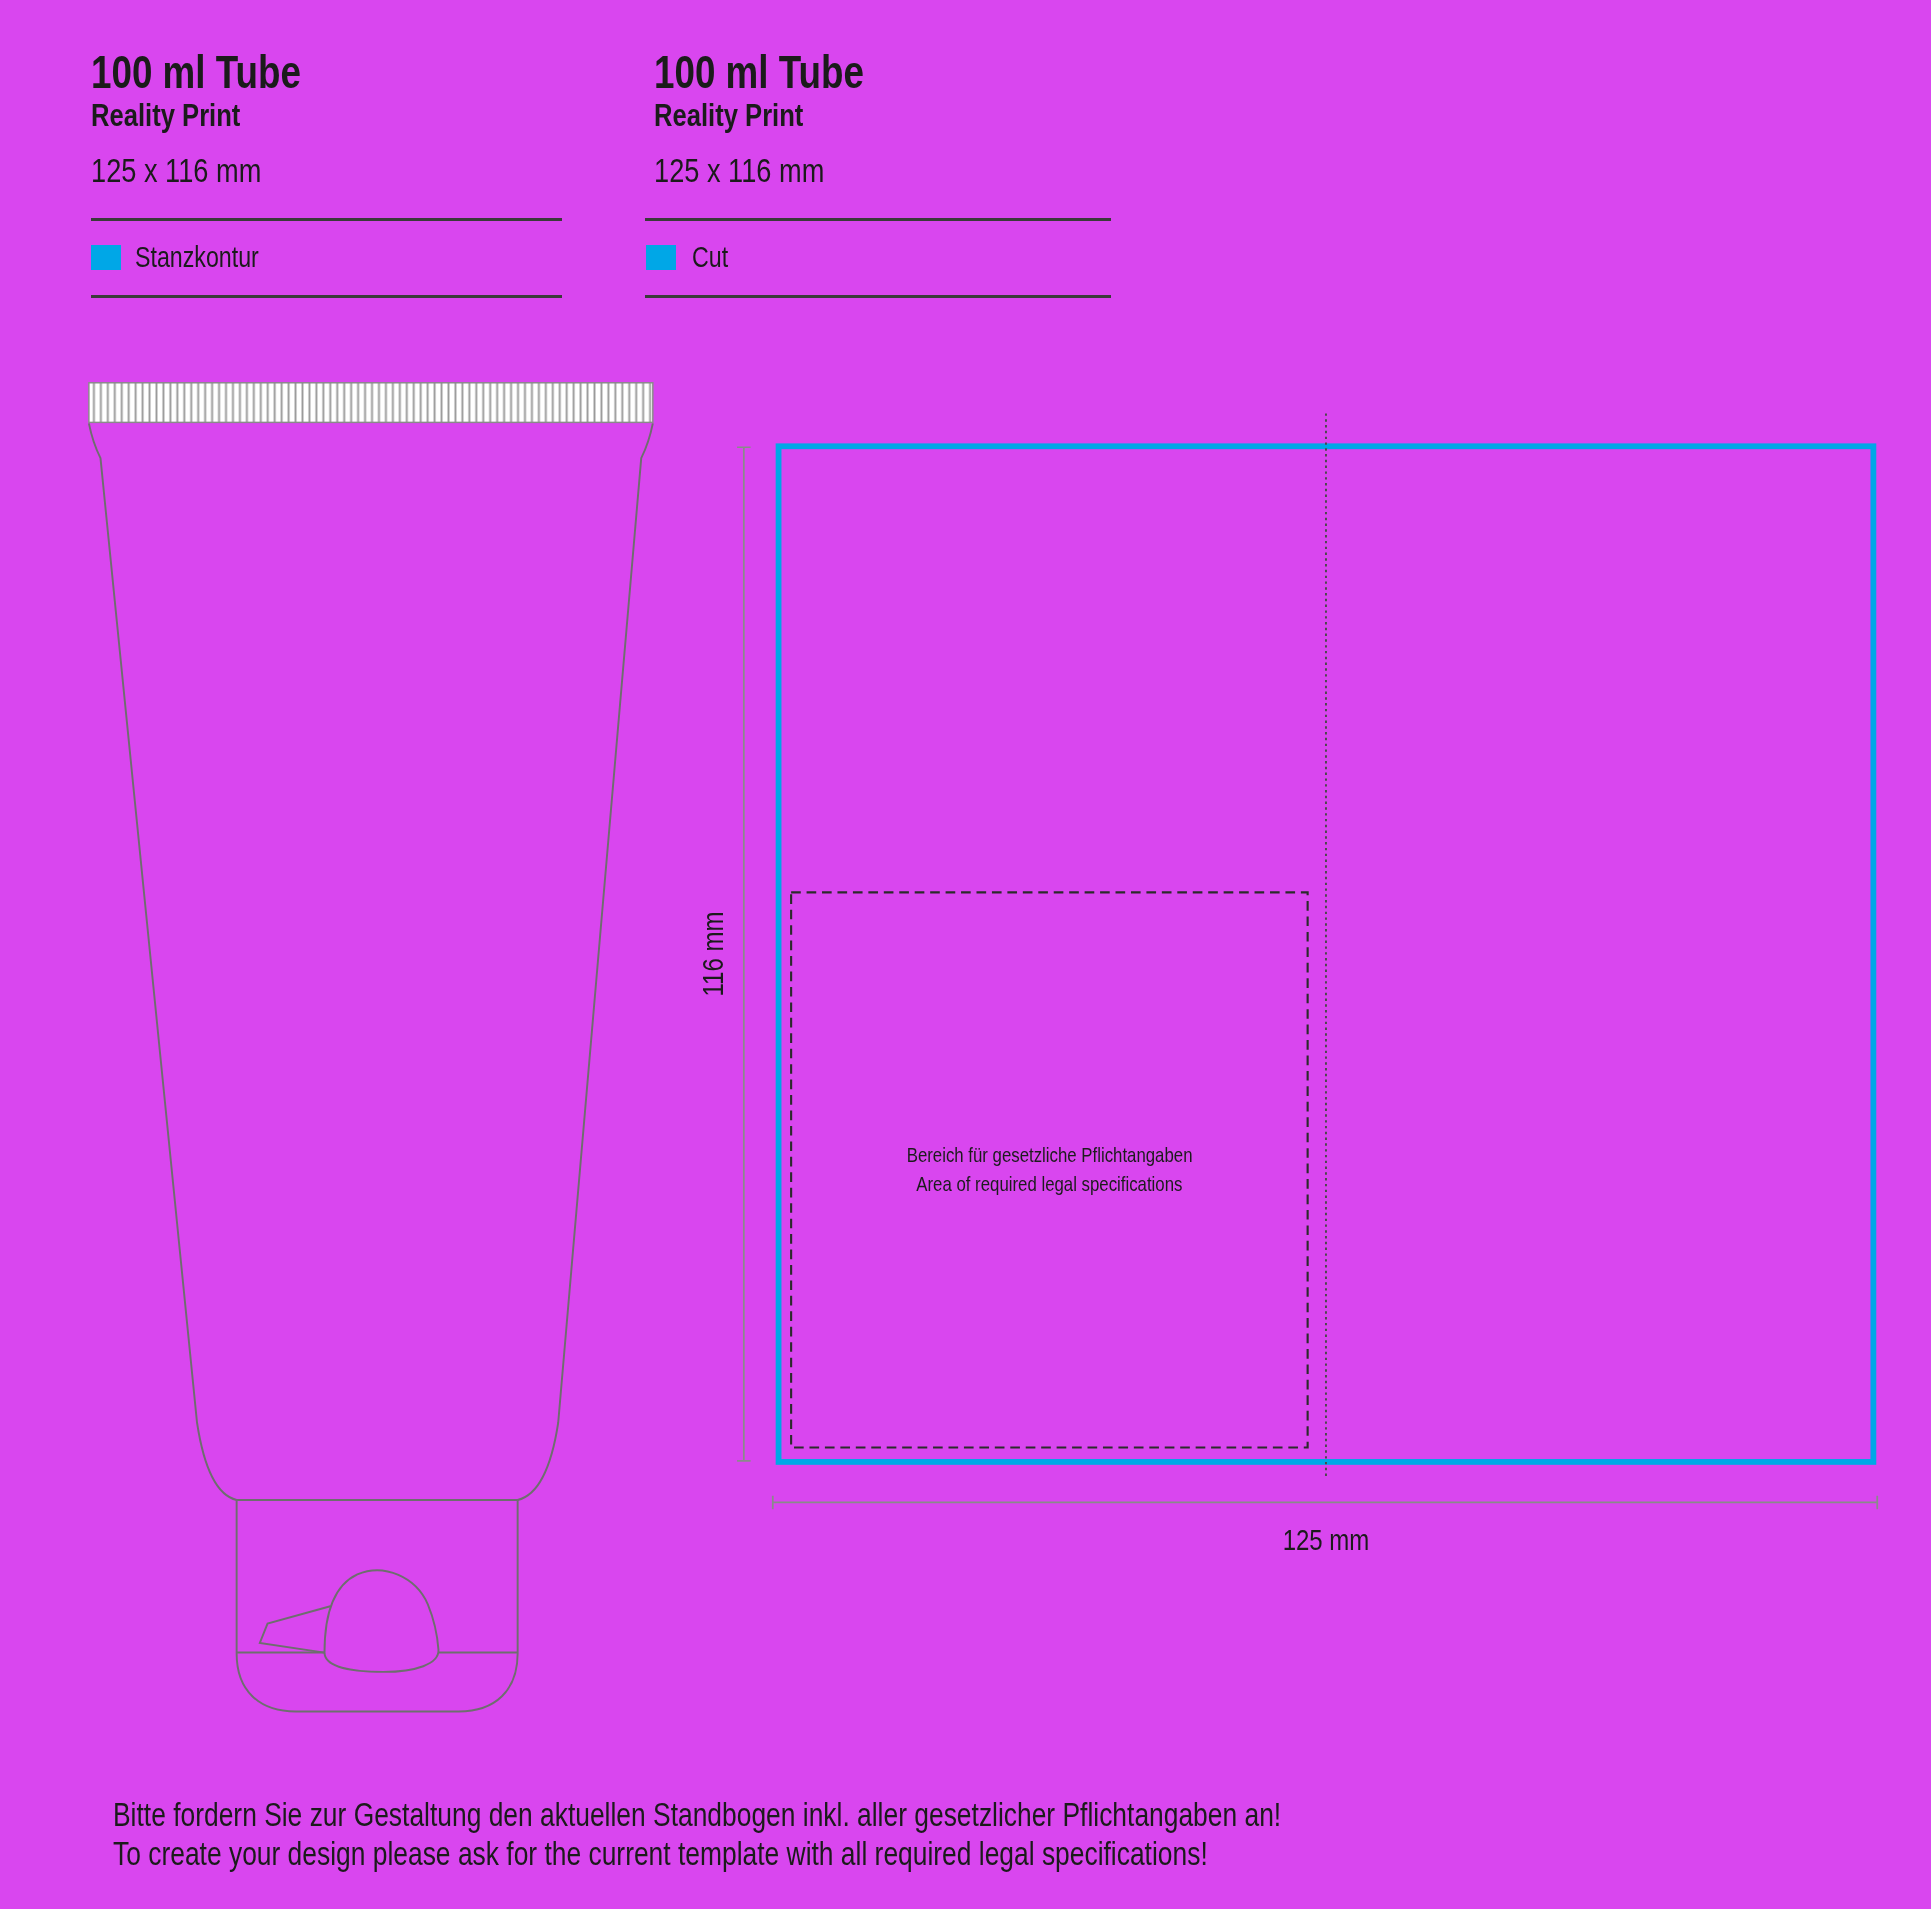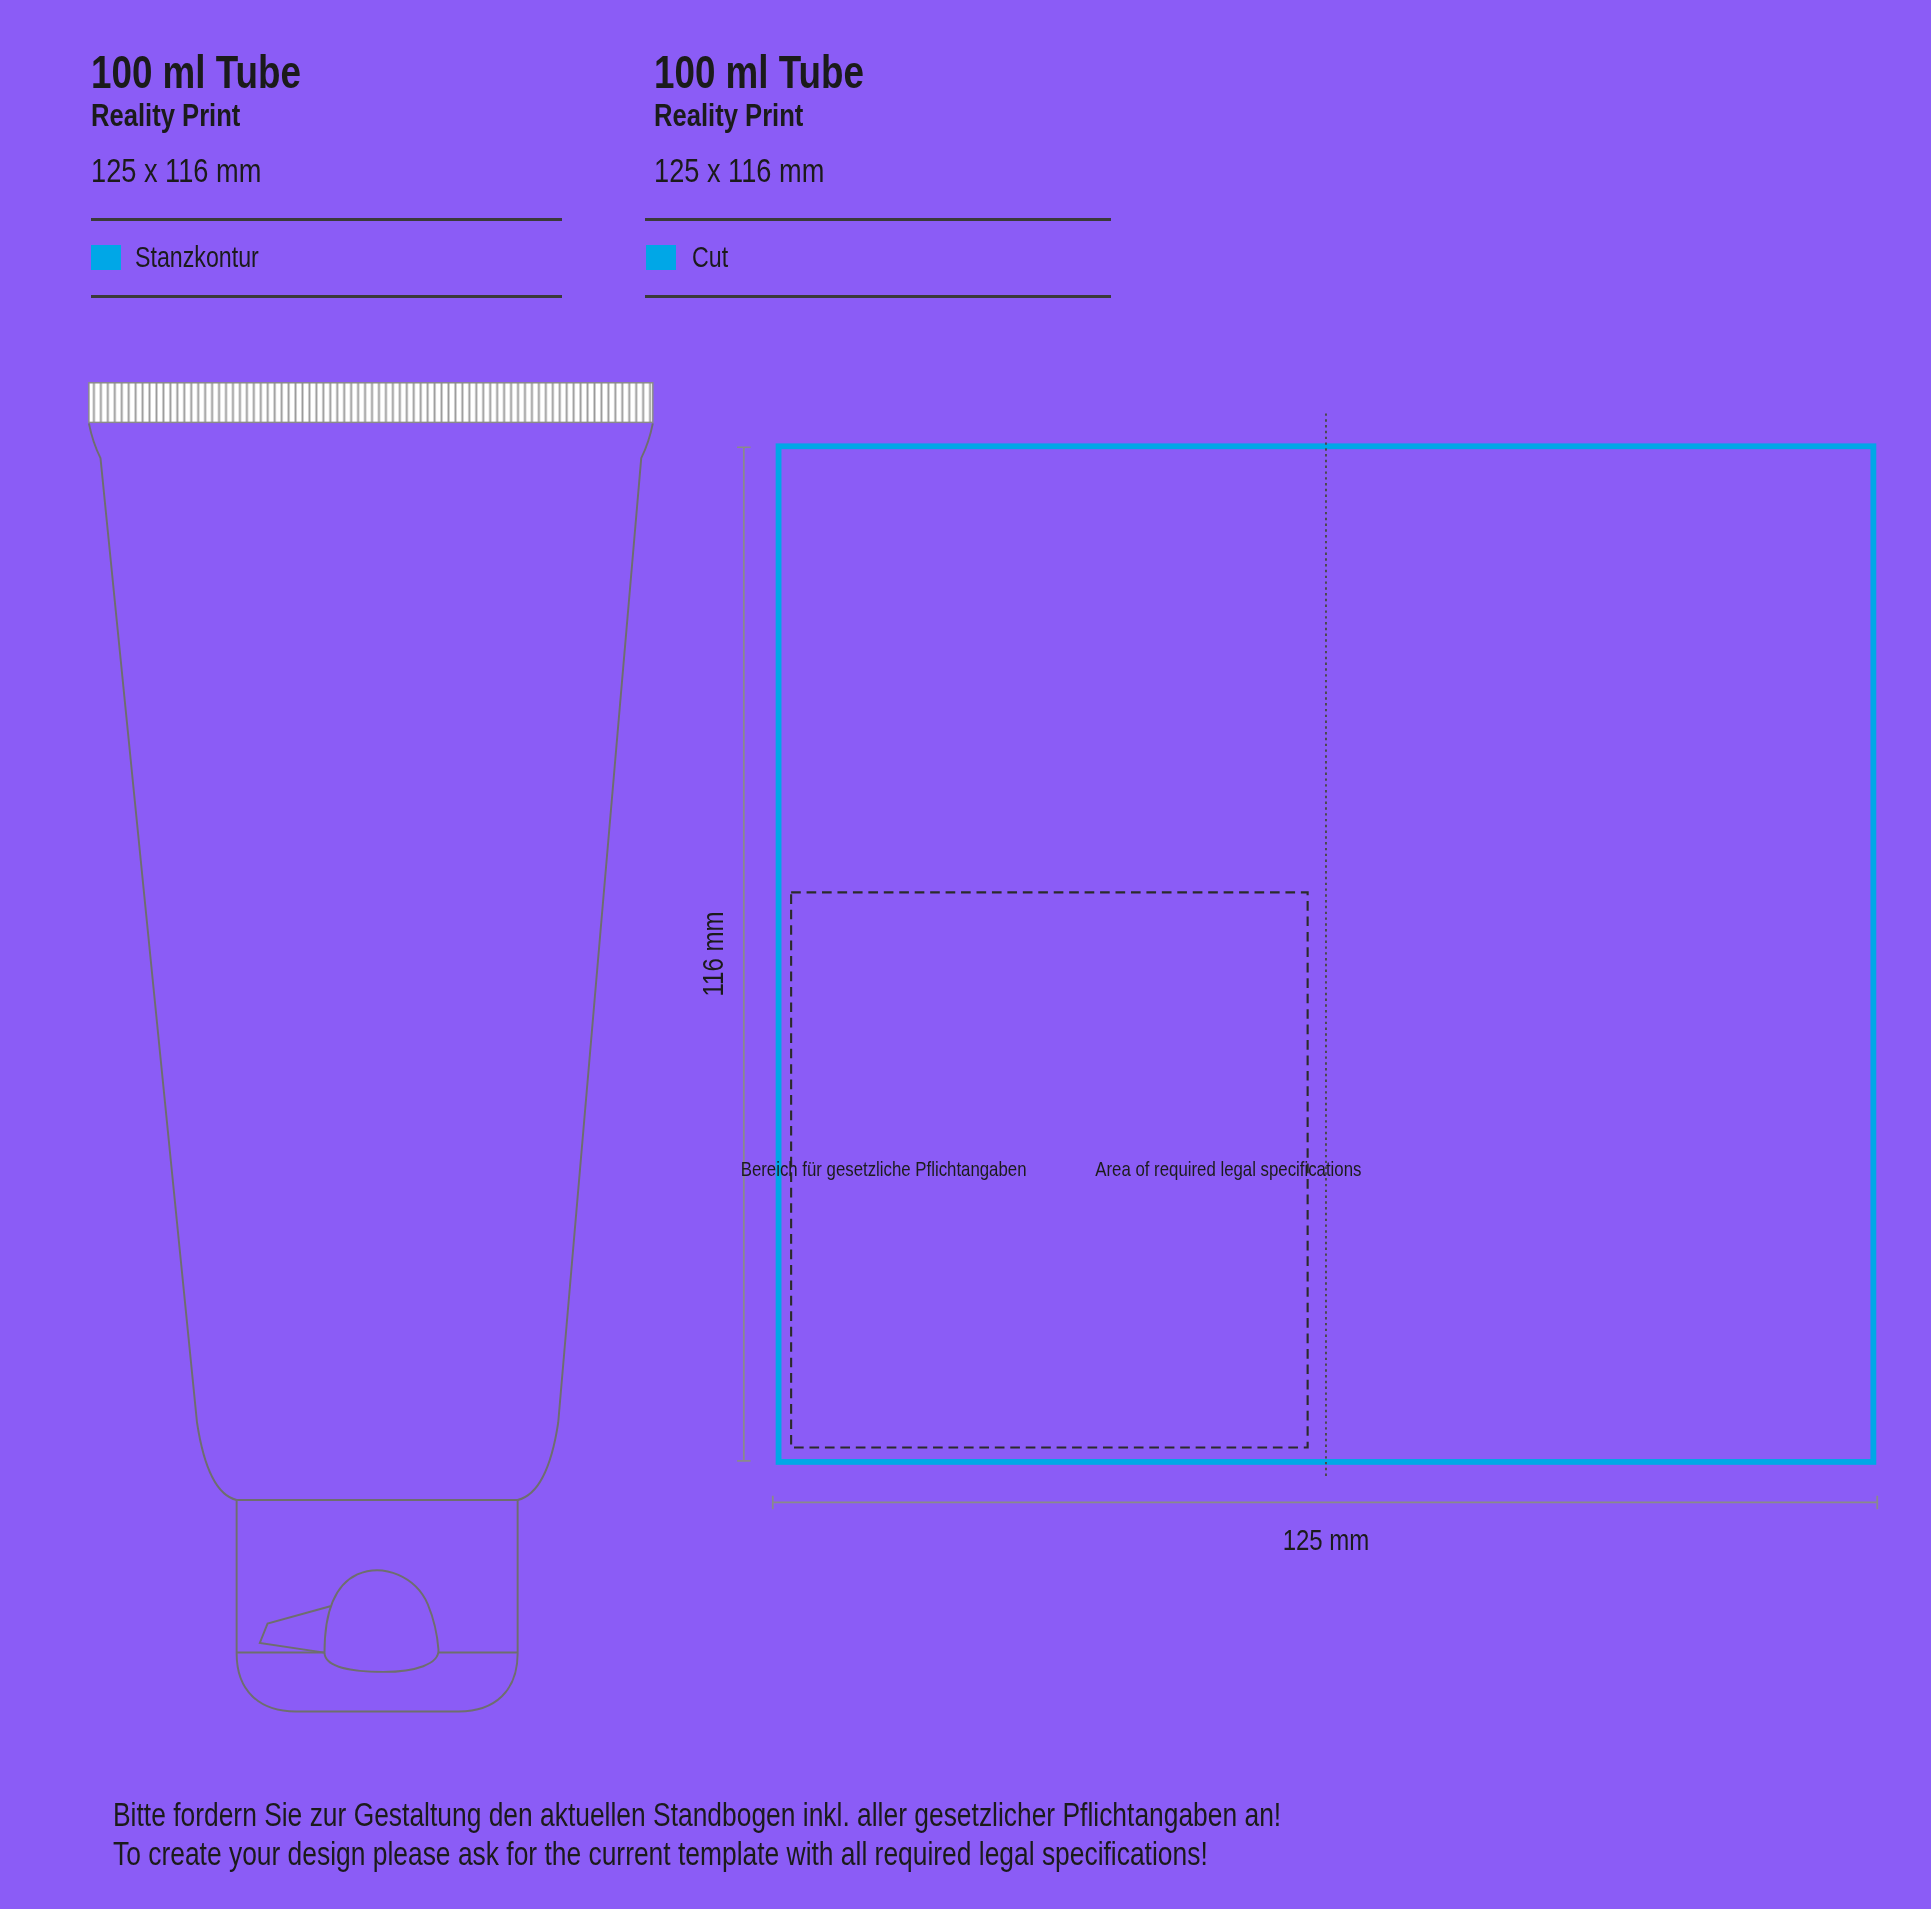--- a/index.html
+++ b/index.html
@@ -1,38 +1,38 @@
 <!DOCTYPE html>
 <html><head>
 <meta charset="utf-8">
 <style>
   html,body{margin:0;padding:0;background:#fff;}
   #canvas{
-    position:relative;width:1931px;height:1910px;background:#8b5cf6;
+    position:relative;width:1931px;height:1910px;background:#d946ef;
     font-family:"Liberation Sans", sans-serif;color:#1b1b1b;overflow:hidden;
   }
   
   .cond{transform:scaleX(0.8);transform-origin:0 50%;white-space:nowrap;}
   .cond-c{transform:scaleX(0.8);transform-origin:50% 50%;white-space:nowrap;}
 
   
   .hdr{position:absolute;top:48px;}
   .hdr .title{position:absolute;top:0;left:0;font-size:46px;font-weight:bold;line-height:1.05;}
   .hdr .subtitle{position:absolute;top:50px;left:0;font-size:32px;font-weight:bold;line-height:1.1;}
   .hdr .dims{position:absolute;top:104px;left:0;font-size:34px;font-weight:normal;line-height:1.1;}
   .hdr .rule{position:absolute;left:0;height:2.9px;background:#3a3a3a;}
   .hdr .rule.r1{top:170px;}
   .hdr .rule.r2{top:247px;}
   .hdr .swatch{position:absolute;top:197px;width:30px;height:25px;}
   .hdr .legend-label{position:absolute;top:193px;font-size:29px;line-height:33px;}
 
   
   .legal-box{
     position:absolute;left:791px;top:892px;width:517px;height:555px;
-    display:flex;align-items:center;justify-content:center;
+    display:flex;flex-direction:column;align-items:center;justify-content:center;
     text-align:center;font-size:21px;line-height:1.35;color:#1c1c1c;
   }
   .dim-label{position:absolute;font-size:30px;color:#1b1b1b;}
   #width-label{left:1326px;top:1523px;transform:translateX(-50%) scaleX(0.8);}
   #height-label{left:713px;top:954px;transform:translate(-50%,-50%) rotate(-90deg) scaleX(0.8);}
 
   
   .footer{position:absolute;left:92px;top:1795px;font-size:33px;line-height:39px;color:#1b1b1b;margin-left:21px;}
 
   svg{position:absolute;}

